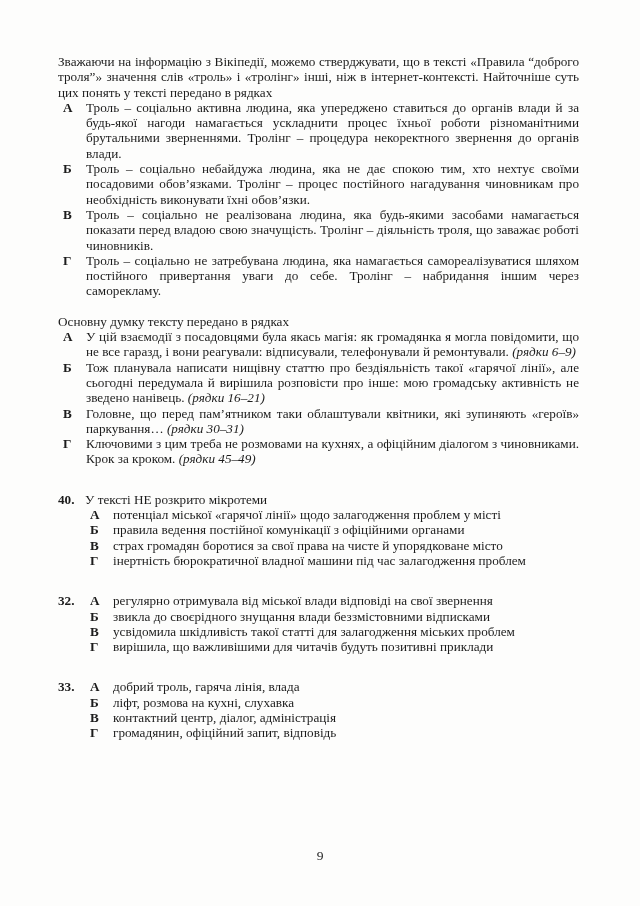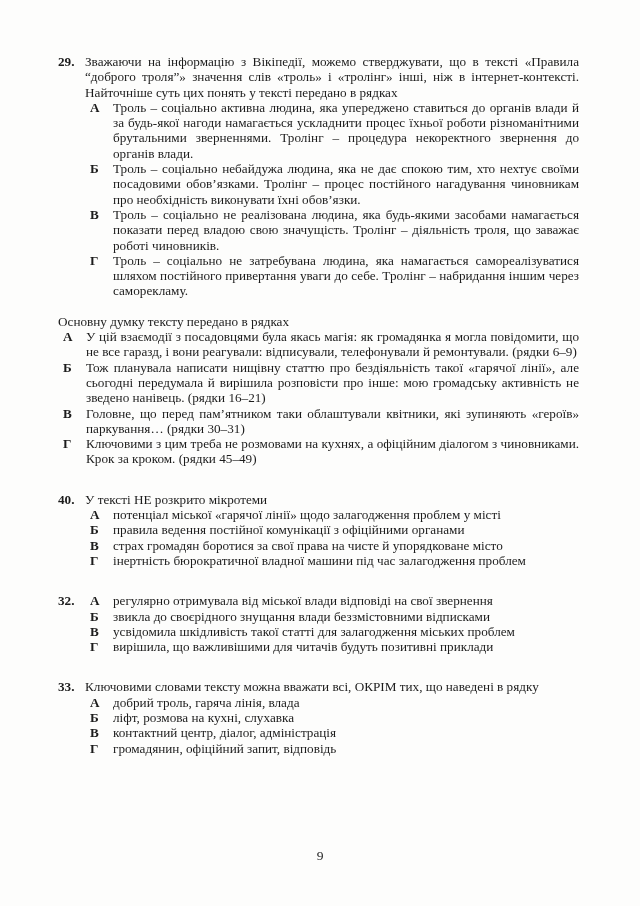--- a/index.html
+++ b/index.html
@@ -54,39 +54,39 @@
     width: 23px;
     font-weight: bold;
   }
   .otext {
     flex: 1;
     min-width: 0;
     margin: 0;
     text-align: justify;
   }
   .ref {
+    font-style: italic;
   }
   .footer {
     position: absolute;
     left: 0;
     right: 0;
     top: 848px;
     text-align: center;
     font-size: 13.5px;
     line-height: 16px;
   }
 </style>
 </head>
 <body>
 
 <div class="page">
   <div class="content">
 
     <div class="question tight">
-      <div class="qnum">29.</div>
       <div class="qbody">
         <p class="stem"><span>Зважаючи на інформацію з Вікіпедії, можемо стверджувати, що в тексті «Правила “доброго троля”» значення слів «троль» і «тролінг» інші, ніж в інтернет-контексті. Найточніше суть цих понять у тексті передано в рядках</span><span class="ref"></span><span></span></p>
         <div class="option">
           <span class="letter">А</span>
           <p class="otext"><span>Троль – соціально активна людина, яка упереджено ставиться до органів влади й за будь-якої нагоди намагається ускладнити процес їхньої роботи різноманітними брутальними зверненнями. Тролінг – процедура некоректного звернення до органів влади.</span><span class="ref"></span></p>
         </div>
         <div class="option">
           <span class="letter">Б</span>
           <p class="otext"><span>Троль – соціально небайдужа людина, яка не дає спокою тим, хто нехтує своїми посадовими обов’язками. Тролінг – процес постійного нагадування чиновникам про необхідність виконувати їхні обов’язки.</span><span class="ref"></span></p>
         </div>
@@ -164,21 +164,20 @@
         <div class="option">
           <span class="letter">Г</span>
           <p class="otext"><span>вирішила, що важливішими для читачів будуть позитивні приклади</span><span class="ref"></span></p>
         </div>
       </div>
     </div>
 
     <div class="question">
       <div class="qnum">33.</div>
       <div class="qbody">
-        <p class="stem"><span>Ключовими словами тексту можна вважати всі, ОКРІМ тих, що наведені в рядку</span><span class="ref"></span><span></span></p>
         <div class="option">
           <span class="letter">А</span>
           <p class="otext"><span>добрий троль, гаряча лінія, влада</span><span class="ref"></span></p>
         </div>
         <div class="option">
           <span class="letter">Б</span>
           <p class="otext"><span>ліфт, розмова на кухні, слухавка</span><span class="ref"></span></p>
         </div>
         <div class="option">
           <span class="letter">В</span>

